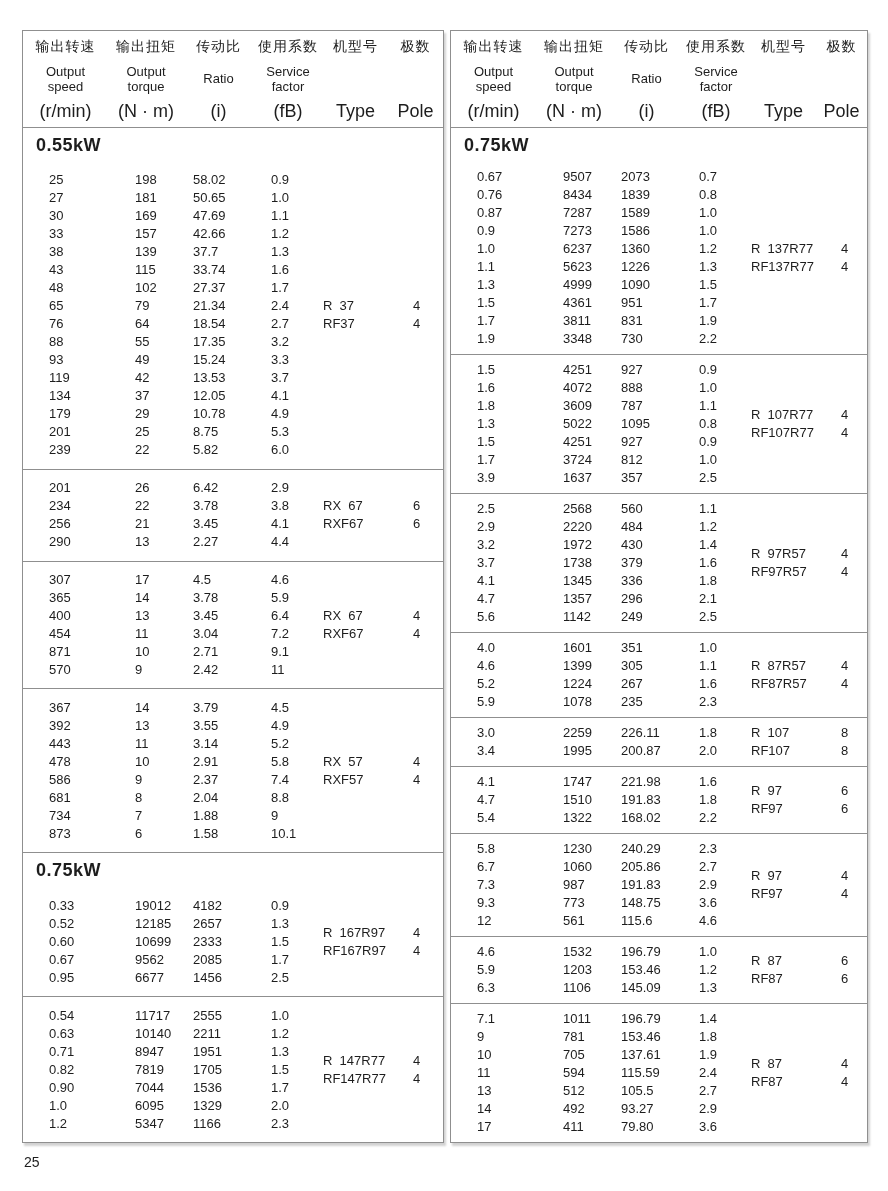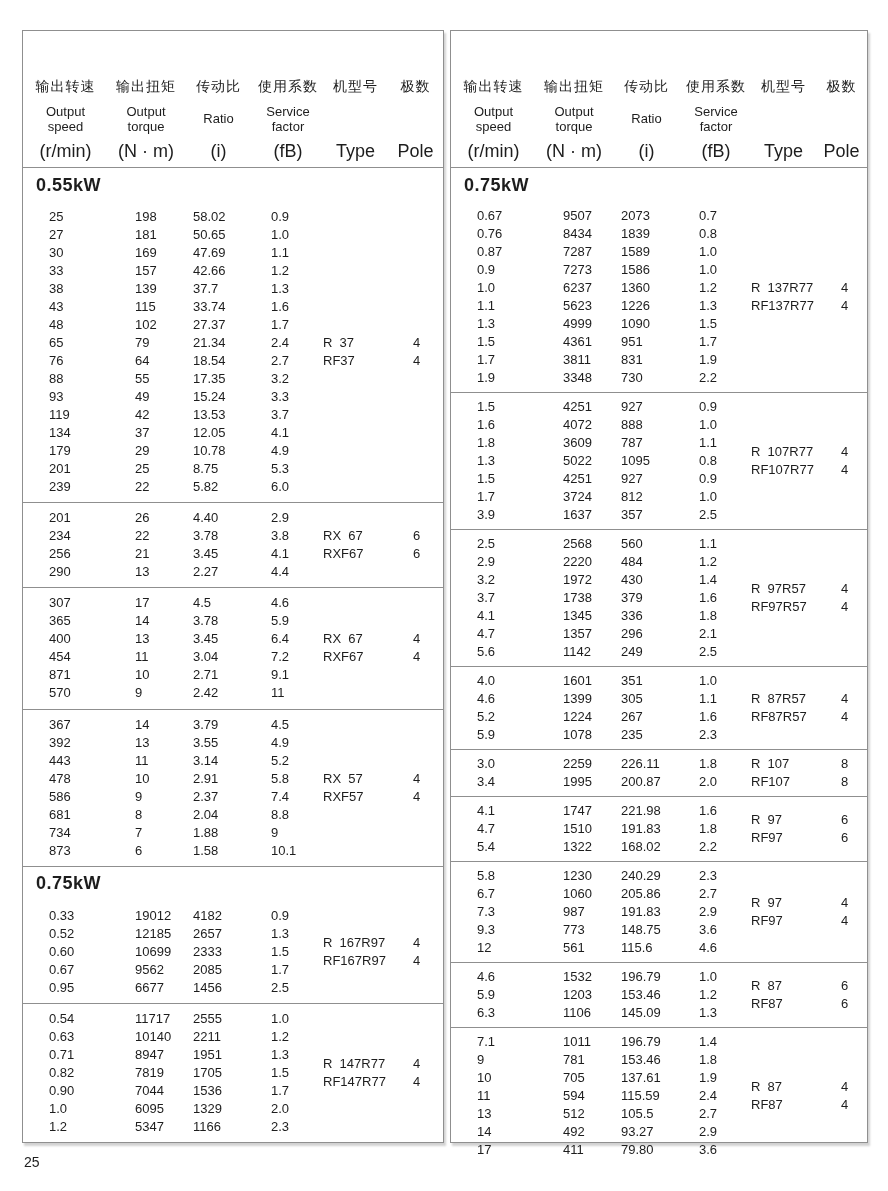--- a/index.html
+++ b/index.html
@@ -18,21 +18,21 @@
     box-shadow:2px 3px 2px rgba(0,0,0,.18);
     display:flex;flex-direction:column;
     background:#fff;box-sizing:border-box;
   }
   #right-table{width:418px;}
   
   .thead{
     flex:0 0 auto;height:84px;
     display:grid;grid-template-columns:85px 76px 69px 70px 65px 1fr;
     border-bottom:1px solid #8f8f8f;
-    padding:7px 0 5px;box-sizing:content-box;margin-top:40px;
+    padding:7px 0 5px;box-sizing:content-box;
   }
   .hcell{display:flex;flex-direction:column;align-items:center;justify-content:space-between;text-align:center;}
   .hzh{font-size:14px;letter-spacing:1px;white-space:nowrap;}
   .hen{font-size:13px;line-height:15px;flex:1;display:flex;flex-direction:column;justify-content:center;}
   .hunit{font-size:18px;white-space:nowrap;}
   
   .sec-title{
     flex:0 0 auto;height:34px;
     display:flex;align-items:center;
     padding-left:13px;
@@ -220,21 +220,21 @@
             <div class="tline">
               <div class="tlabel">RF37</div>
               <div class="tpole">4</div>
             </div>
           </div>
         </div>
         <div class="block">
           <div class="row">
             <div class="cell">201</div>
             <div class="cell">26</div>
-            <div class="cell">4.40</div>
+            <div class="cell">6.42</div>
             <div class="cell">2.9</div>
           </div>
           <div class="row">
             <div class="cell">234</div>
             <div class="cell">22</div>
             <div class="cell">3.78</div>
             <div class="cell">3.8</div>
           </div>
           <div class="row">
             <div class="cell">256</div>

